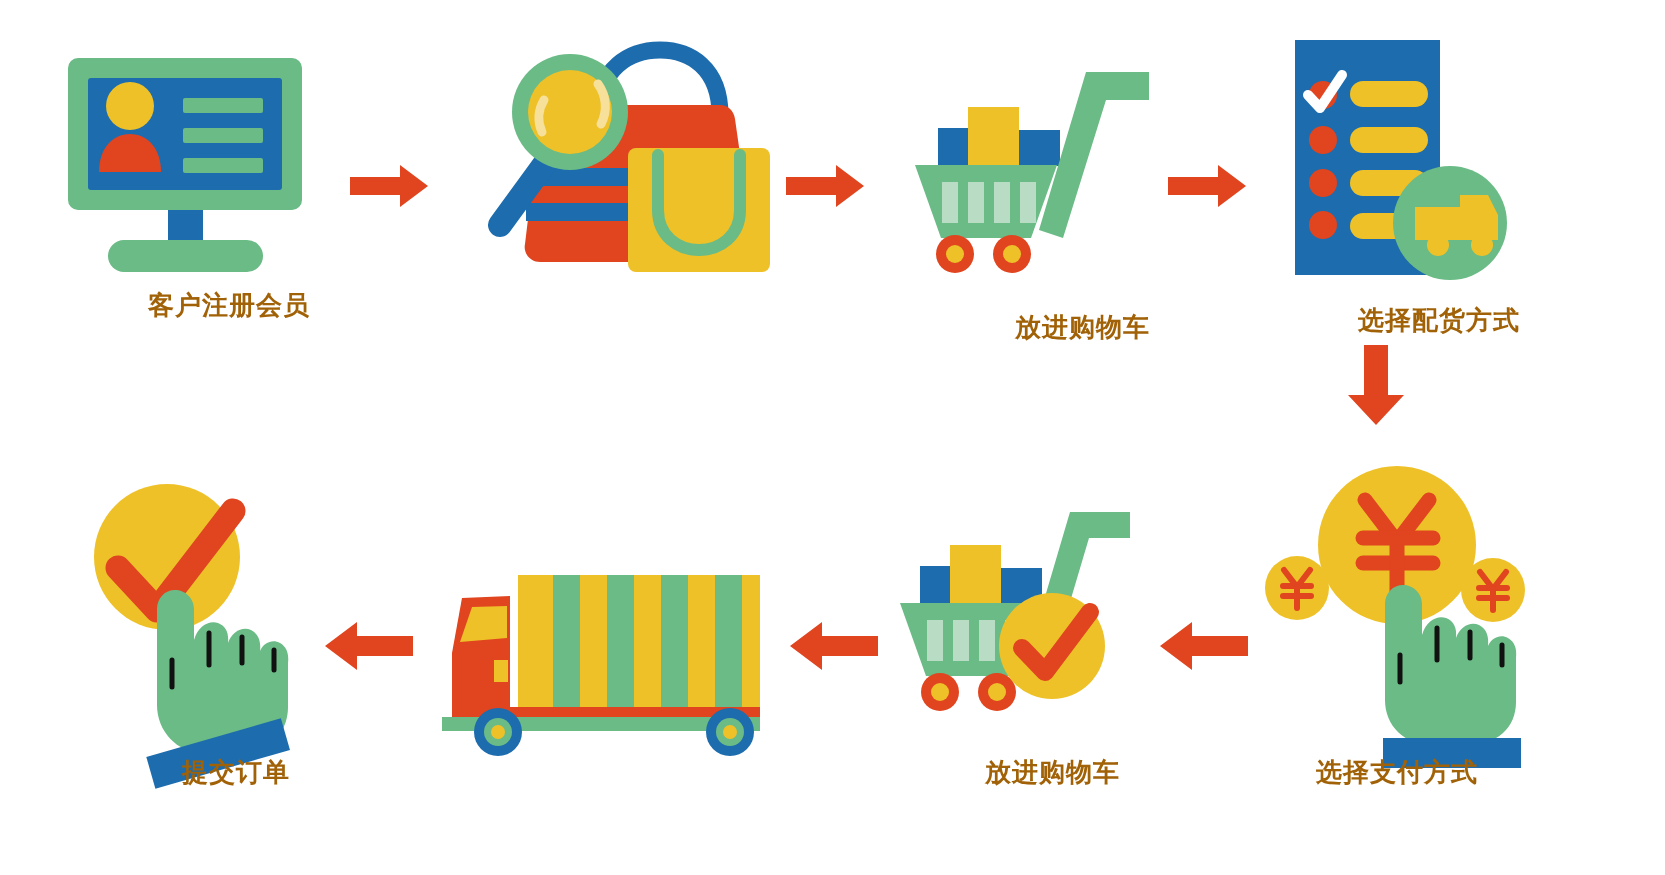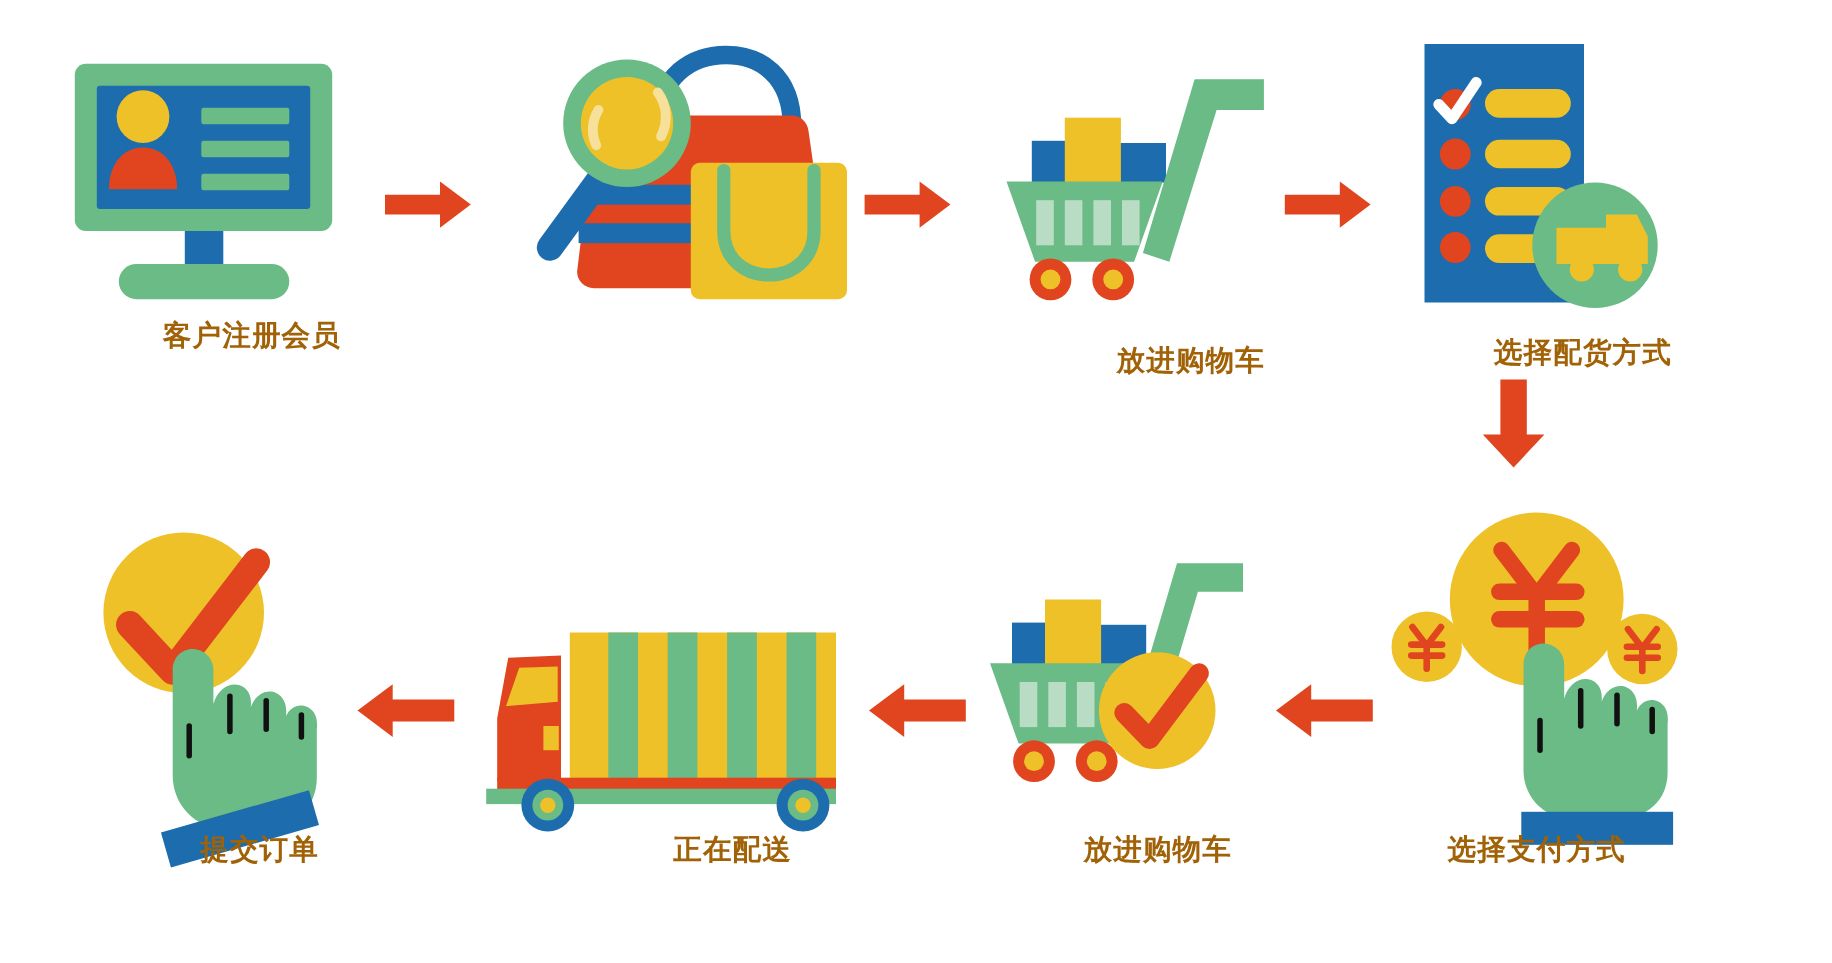--- a/index.html
+++ b/index.html
@@ -227,21 +227,20 @@
       <rect x="32" y="152" width="318" height="14" fill="#6abb85"></rect>
 
       <circle cx="88" cy="167" r="24" fill="#1c6cae"></circle>
       <circle cx="88" cy="167" r="14" fill="#6abb85"></circle>
       <circle cx="88" cy="167" r="7" fill="#eec129"></circle>
       <circle cx="320" cy="167" r="24" fill="#1c6cae"></circle>
       <circle cx="320" cy="167" r="14" fill="#6abb85"></circle>
       <circle cx="320" cy="167" r="7" fill="#eec129"></circle>
     </svg>
   </div>
-  <div class="label" style="left:460px;top:755px;width:260px;">正在配送</div>
 
   <div class="arrow" style="left:325px;top:622px;">
     <svg width="88" height="48" viewBox="0 0 88 48">
       <path d="M88 14 L32 14 L32 0 L0 24 L32 48 L32 34 L88 34 Z" fill="#e0451f"></path>
     </svg>
   </div>
 
   <div class="node" style="left:85px;top:465px;">
     <svg width="230" height="300" viewBox="0 0 230 300">
       <circle cx="82" cy="92" r="73" fill="#eec129"></circle>

